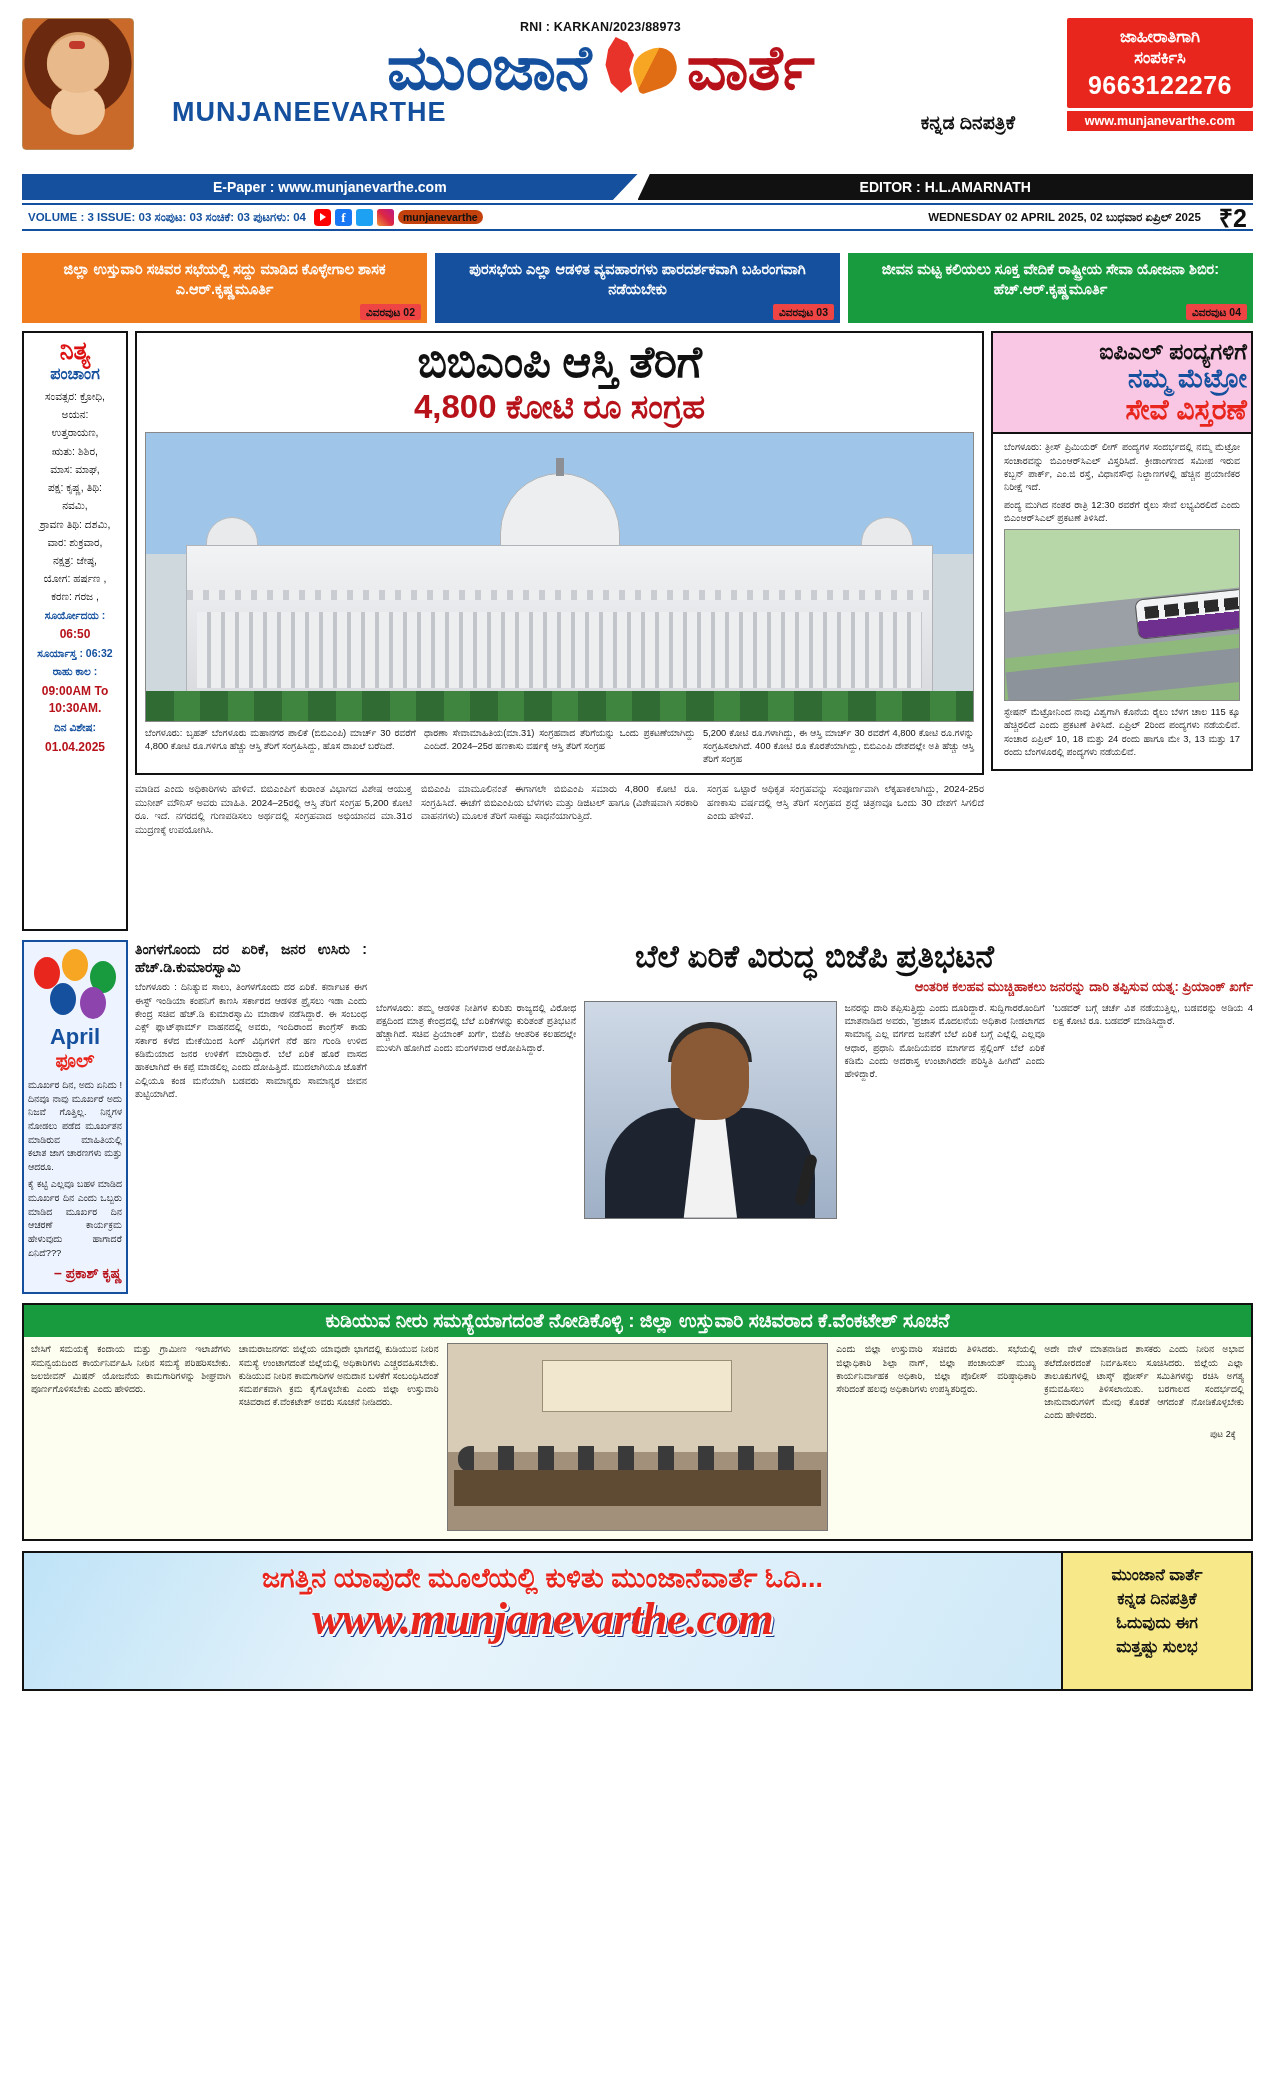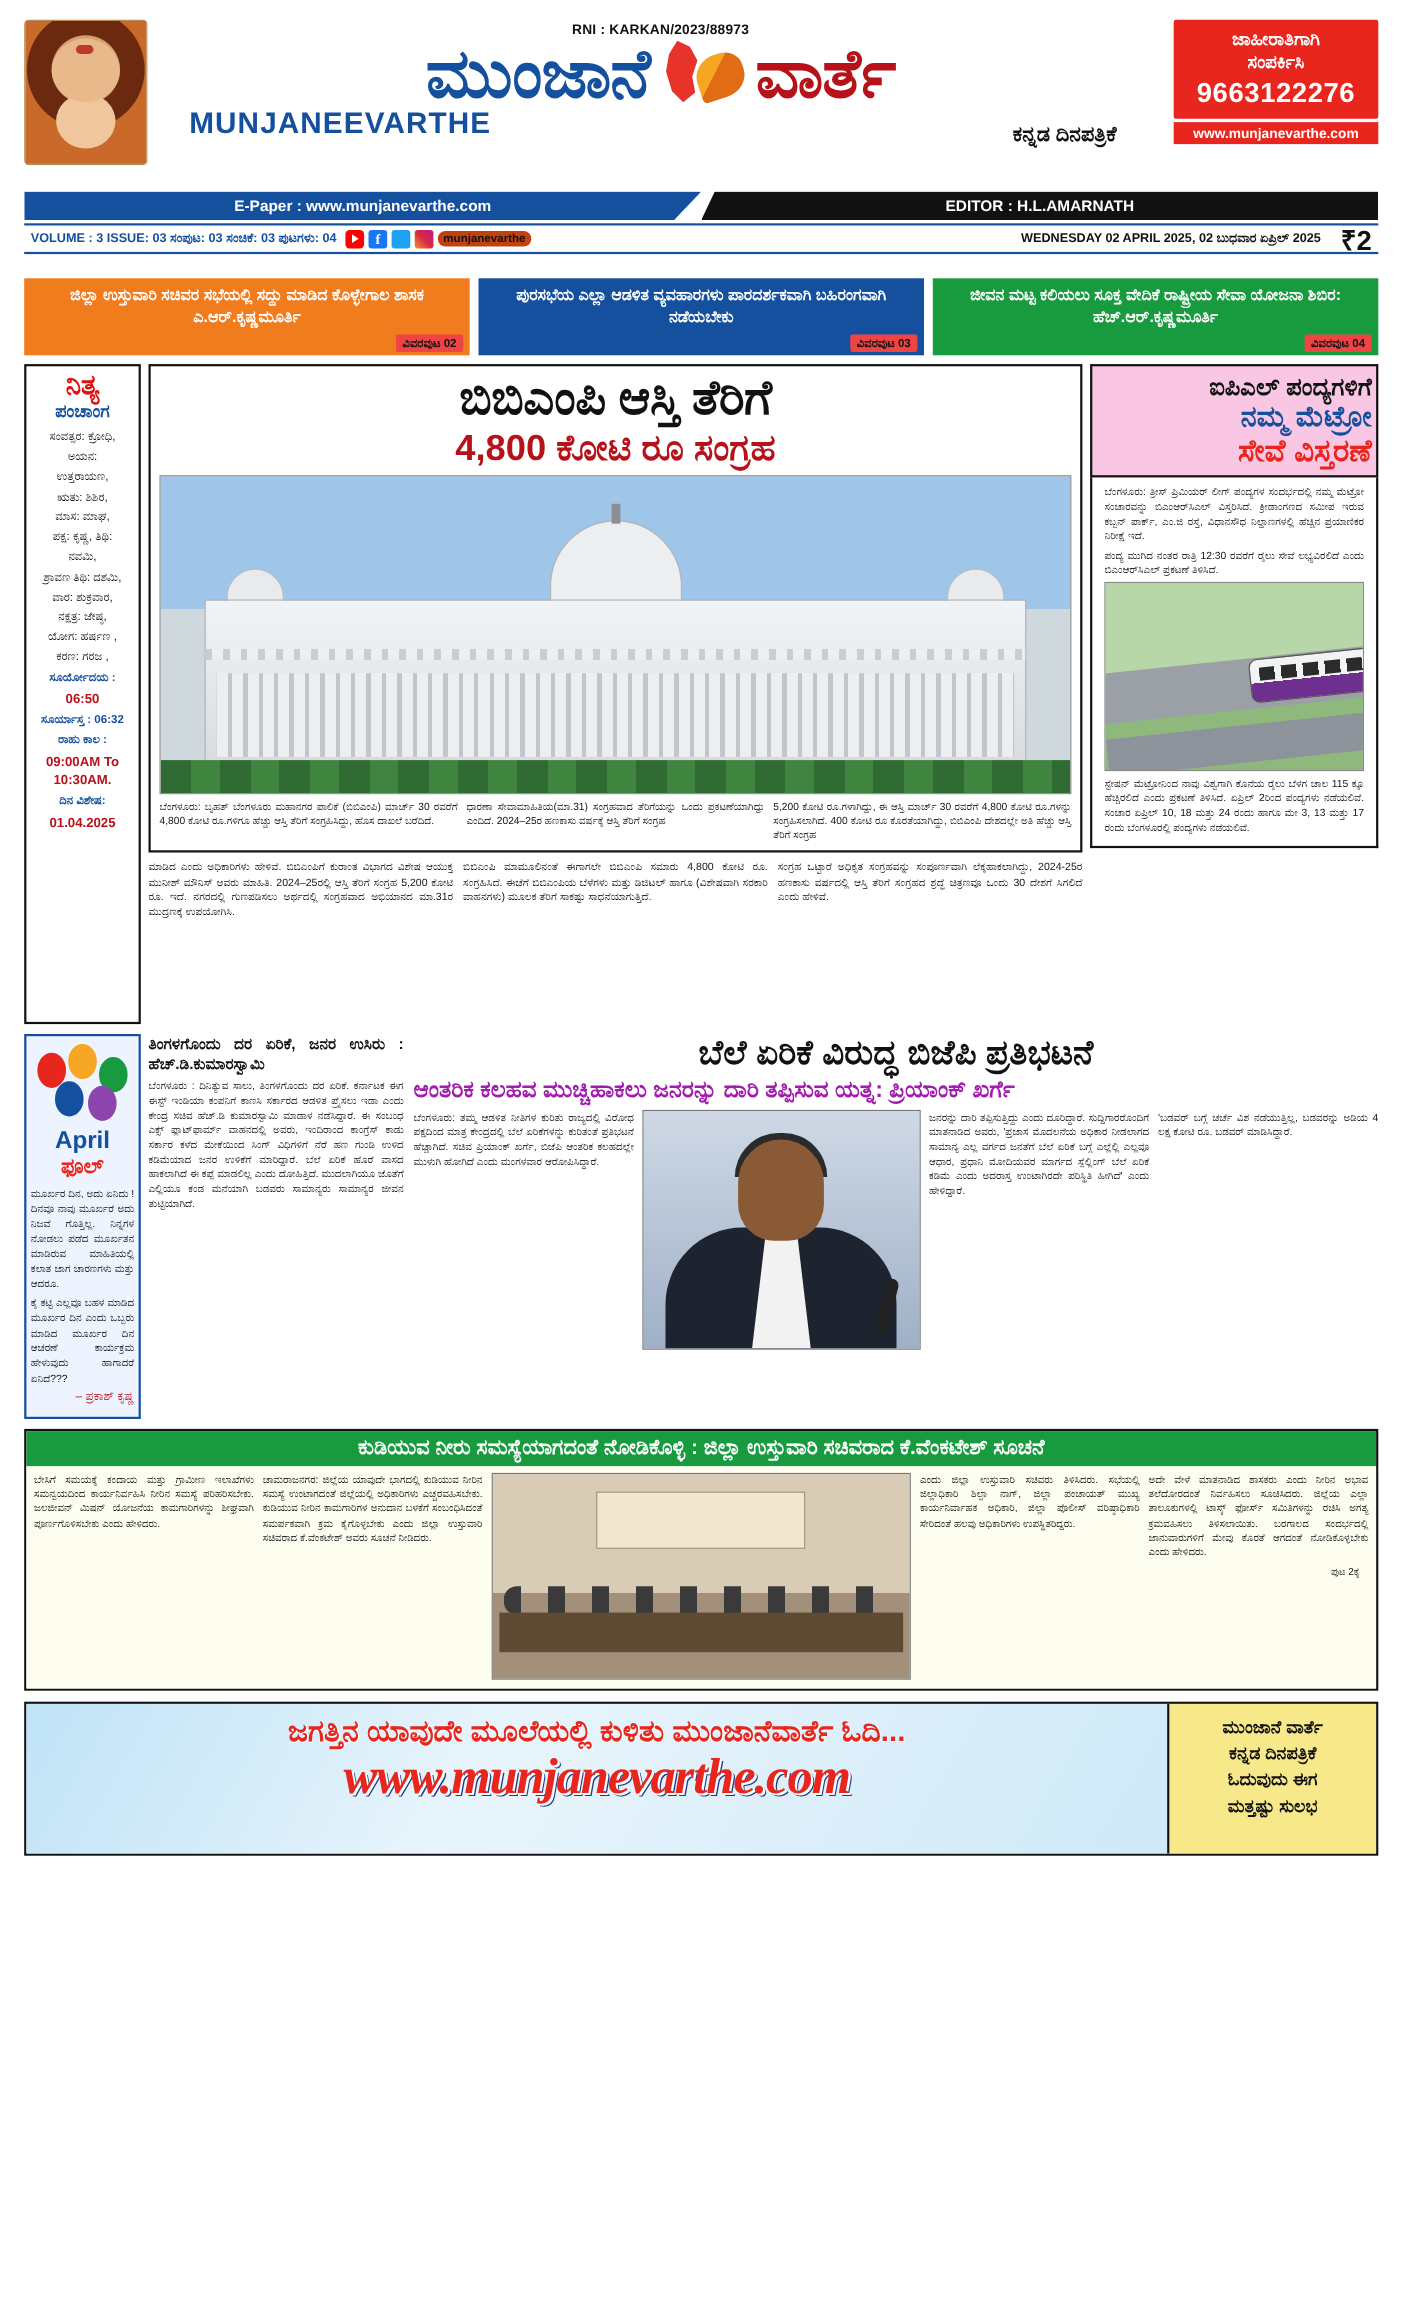--- a/index.html
+++ b/index.html
@@ -260,35 +260,35 @@
   }
   .balloon { position:absolute; width:26px; height:32px; border-radius:50%; }
   .b1 { background:#e8261d; left:6px; top:10px; }
   .b2 { background:#f6a623; left:34px; top:2px; }
   .b3 { background:#189a3e; left:62px; top:14px; }
   .b4 { background:#14509e; left:22px; top:36px; }
   .b5 { background:#8e44ad; left:52px; top:40px; }
   .april h3 { margin: 2px 0 0; font-size: 22px; font-weight: bold; color: #14509e; }
   .april h4 { margin: 0 0 6px; font-size: 19px; font-weight: bold; color: #e8261d; }
   .april p { font-size: 9.4px; line-height: 1.45; margin: 0 0 4px; text-align: justify; }
-  .april .by { color: #b7121a; font-weight: normal; text-align: right; font-size: 11px;}
+  .april .by { color: #b7121a; font-weight: bold; text-align: right; font-size: 14px;}
 
   .mid2 { flex: 1; }
   .hd2-left { width: 232px; flex: none; }
   .hd2row { display: flex; gap: 9px; }
   .hd2-left .lead {
     font-size: 14px; font-weight: bold; line-height: 1.3; margin: 0 0 4px; color:#111;
   }
   .hd2-left p { font-size: 9.4px; line-height: 1.42; text-align: justify; margin: 0 0 4px;}
   .hd2-main { flex: 1; }
   .hd2-main h2 {
     margin: 0; text-align: center; font-size: 31px; font-weight: bold; color: #111; line-height: 1.12;
   }
   .hd2-main .sub {
-    text-align: left; font-size: 21px; font-weight: bold; color: #a21caf; margin: 4px 0 6px;
+    text-align: right; font-size: 13px; font-weight: bold; color: #b91c1c; margin: 4px 0 6px;
   }
   .hd2-cols { display: flex; gap: 8px; }
   .minister-photo {
     flex: 1.25; height: 218px; border: 1px solid #777;
     background: linear-gradient(#cfd9e6, #9fb0c6); position: relative; overflow: hidden;
   }
   .mp-head {
     position:absolute; left:50%; transform:translateX(-50%); top:26px;
     width:78px; height:92px; border-radius:40px 40px 34px 34px; background:#8a5a36;
   }

